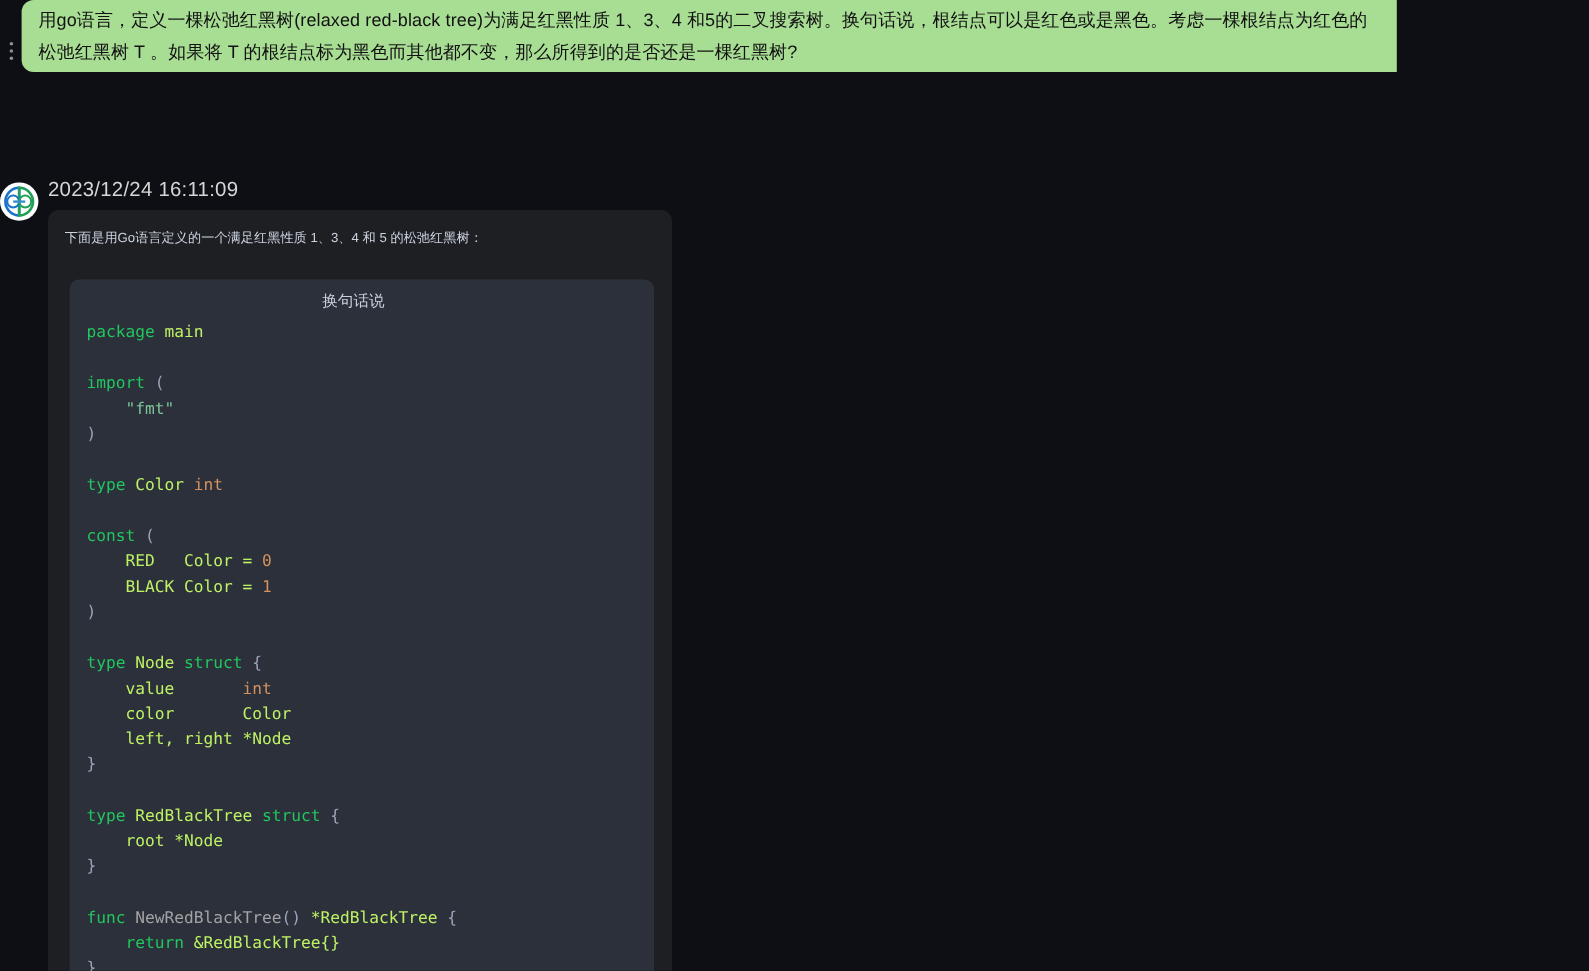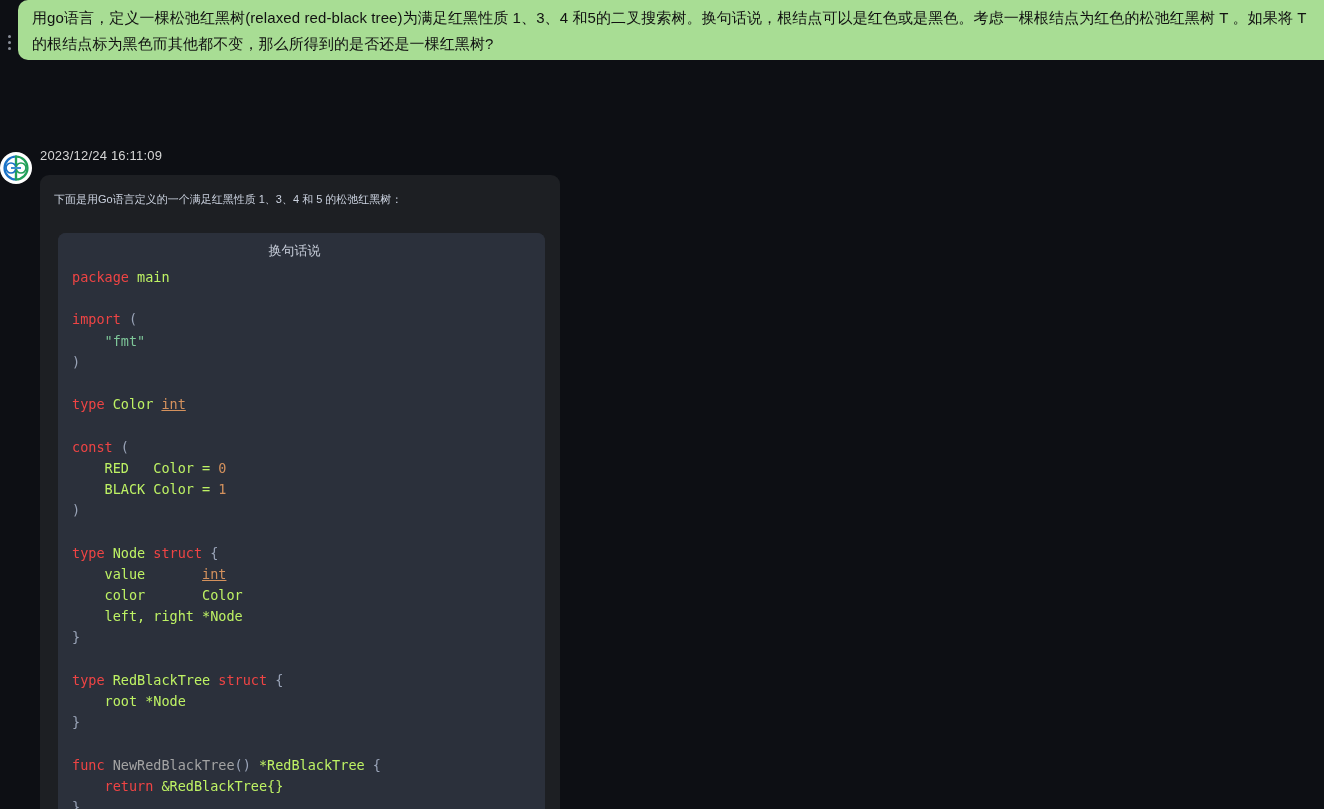--- a/index.html
+++ b/index.html
@@ -12,21 +12,21 @@
     height: 809px;
     overflow: hidden;
     font-family: "Liberation Sans", "DejaVu Sans", sans-serif;
     color: #e6e6e6;
     position: relative;
   }
 
   
   .user-row {
     position: relative;
-    width: 1324px;
+    width: 1164px;
     height: 62px;
   }
   .kebab-menu {
     position: absolute;
     left: 2px;
     top: 30px;
     width: 14px;
     height: 24px;
     display: flex;
     flex-direction: column;
@@ -74,21 +74,21 @@
     background: #ffffff;
     display: flex;
     align-items: center;
     justify-content: center;
     overflow: hidden;
   }
   .timestamp {
     position: absolute;
     left: 40px;
     top: 86px;
-    font-size: 13px;
+    font-size: 17px;
     color: #d6d6d6;
     letter-spacing: 0.2px;
   }
   .assistant-bubble {
     position: absolute;
     left: 40px;
     top: 113px;
     width: 520px;
     background: #1d1f23;
     border-radius: 9px;
@@ -136,25 +136,25 @@
     padding: 7px 0 0 14px;
     font-family: "DejaVu Sans Mono", "Liberation Mono", monospace;
     font-size: 13.5px;
     line-height: 21.2px;
     white-space: pre;
     tab-size: 4;
   }
   .code-body .ln { display: block; min-height: 21.2px; }
 
   
-  .t-kw   { color: #ef4444; }
+  .t-kw   { color: #22c55e; }
   .t-fn   { color: #a3a3a3; }
   .t-str  { color: #7ec699; }
   .t-num  { color: #d4915d; }
-  .t-type { color: #d4915d; text-decoration: underline; }
+  .t-type { color: #d4915d; }
   .t-pl   { color: #bef264; }
   .t-punc { color: #9aa4b8; }
 </style>
 </head>
 <body>
 
 <div class="user-row">
   <div class="kebab-menu">
     <span></span>
     <span></span>

